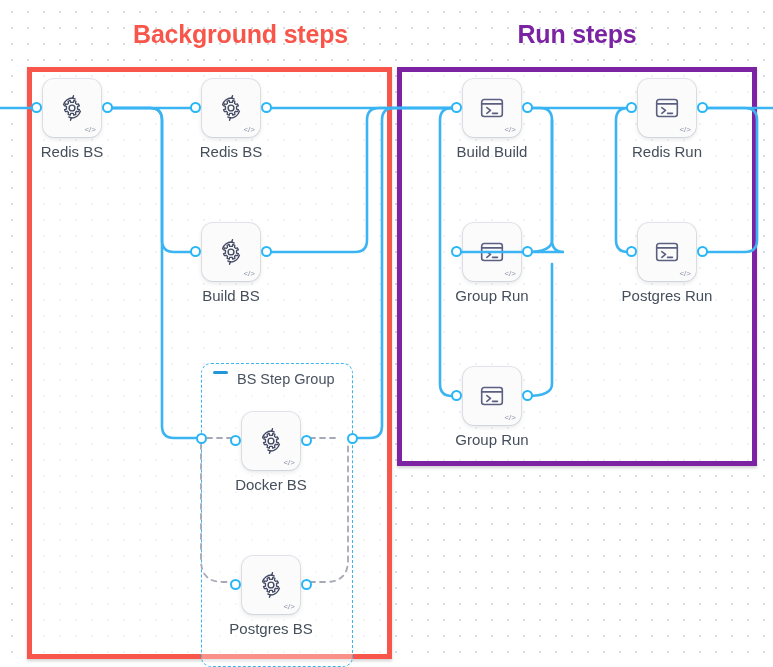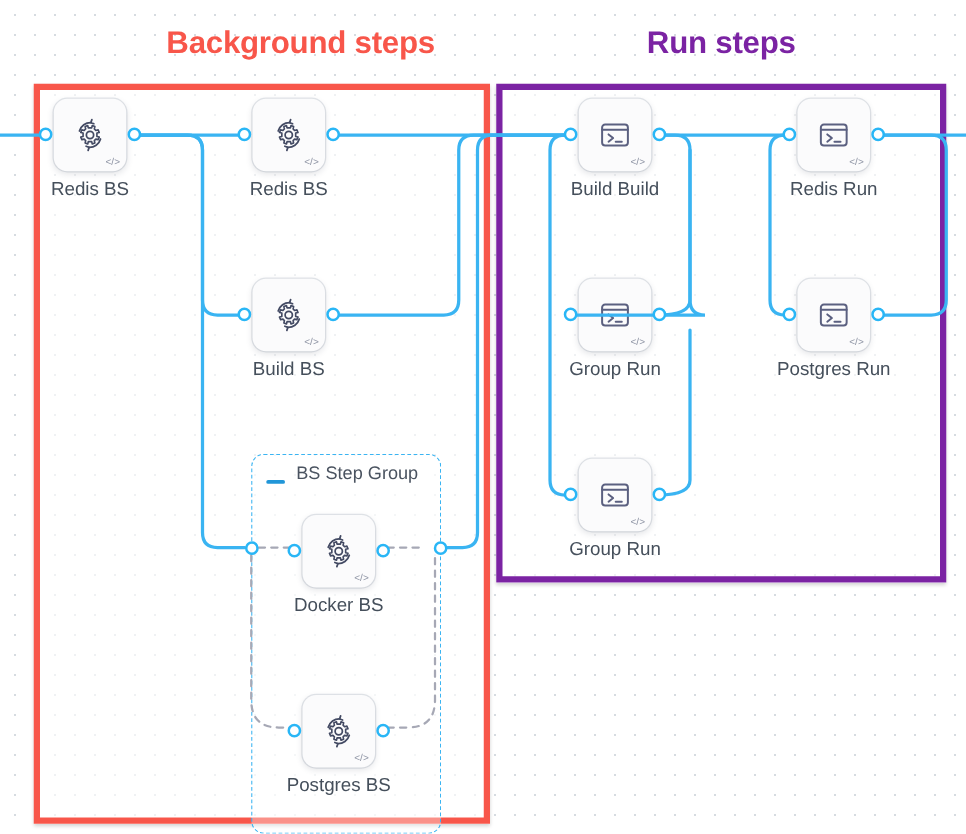--- a/index.html
+++ b/index.html
@@ -41,21 +41,21 @@
   .stepgroup {
     position: absolute;
     box-sizing: border-box;
     border: 1.5px dashed #3ab4f2;
     border-radius: 10px;
     background: rgba(255,255,255,0.35);
   }
   .stepgroup-header {
     position: absolute;
     display: flex;
-    align-items: flex-end;
+    align-items: flex-start;
     gap: 9px;
     white-space: nowrap;
   }
   .sg-toggle {
     display: inline-block;
     width: 15px;
     height: 3px;
     border-radius: 2px;
     background: #2196d8;
   }

